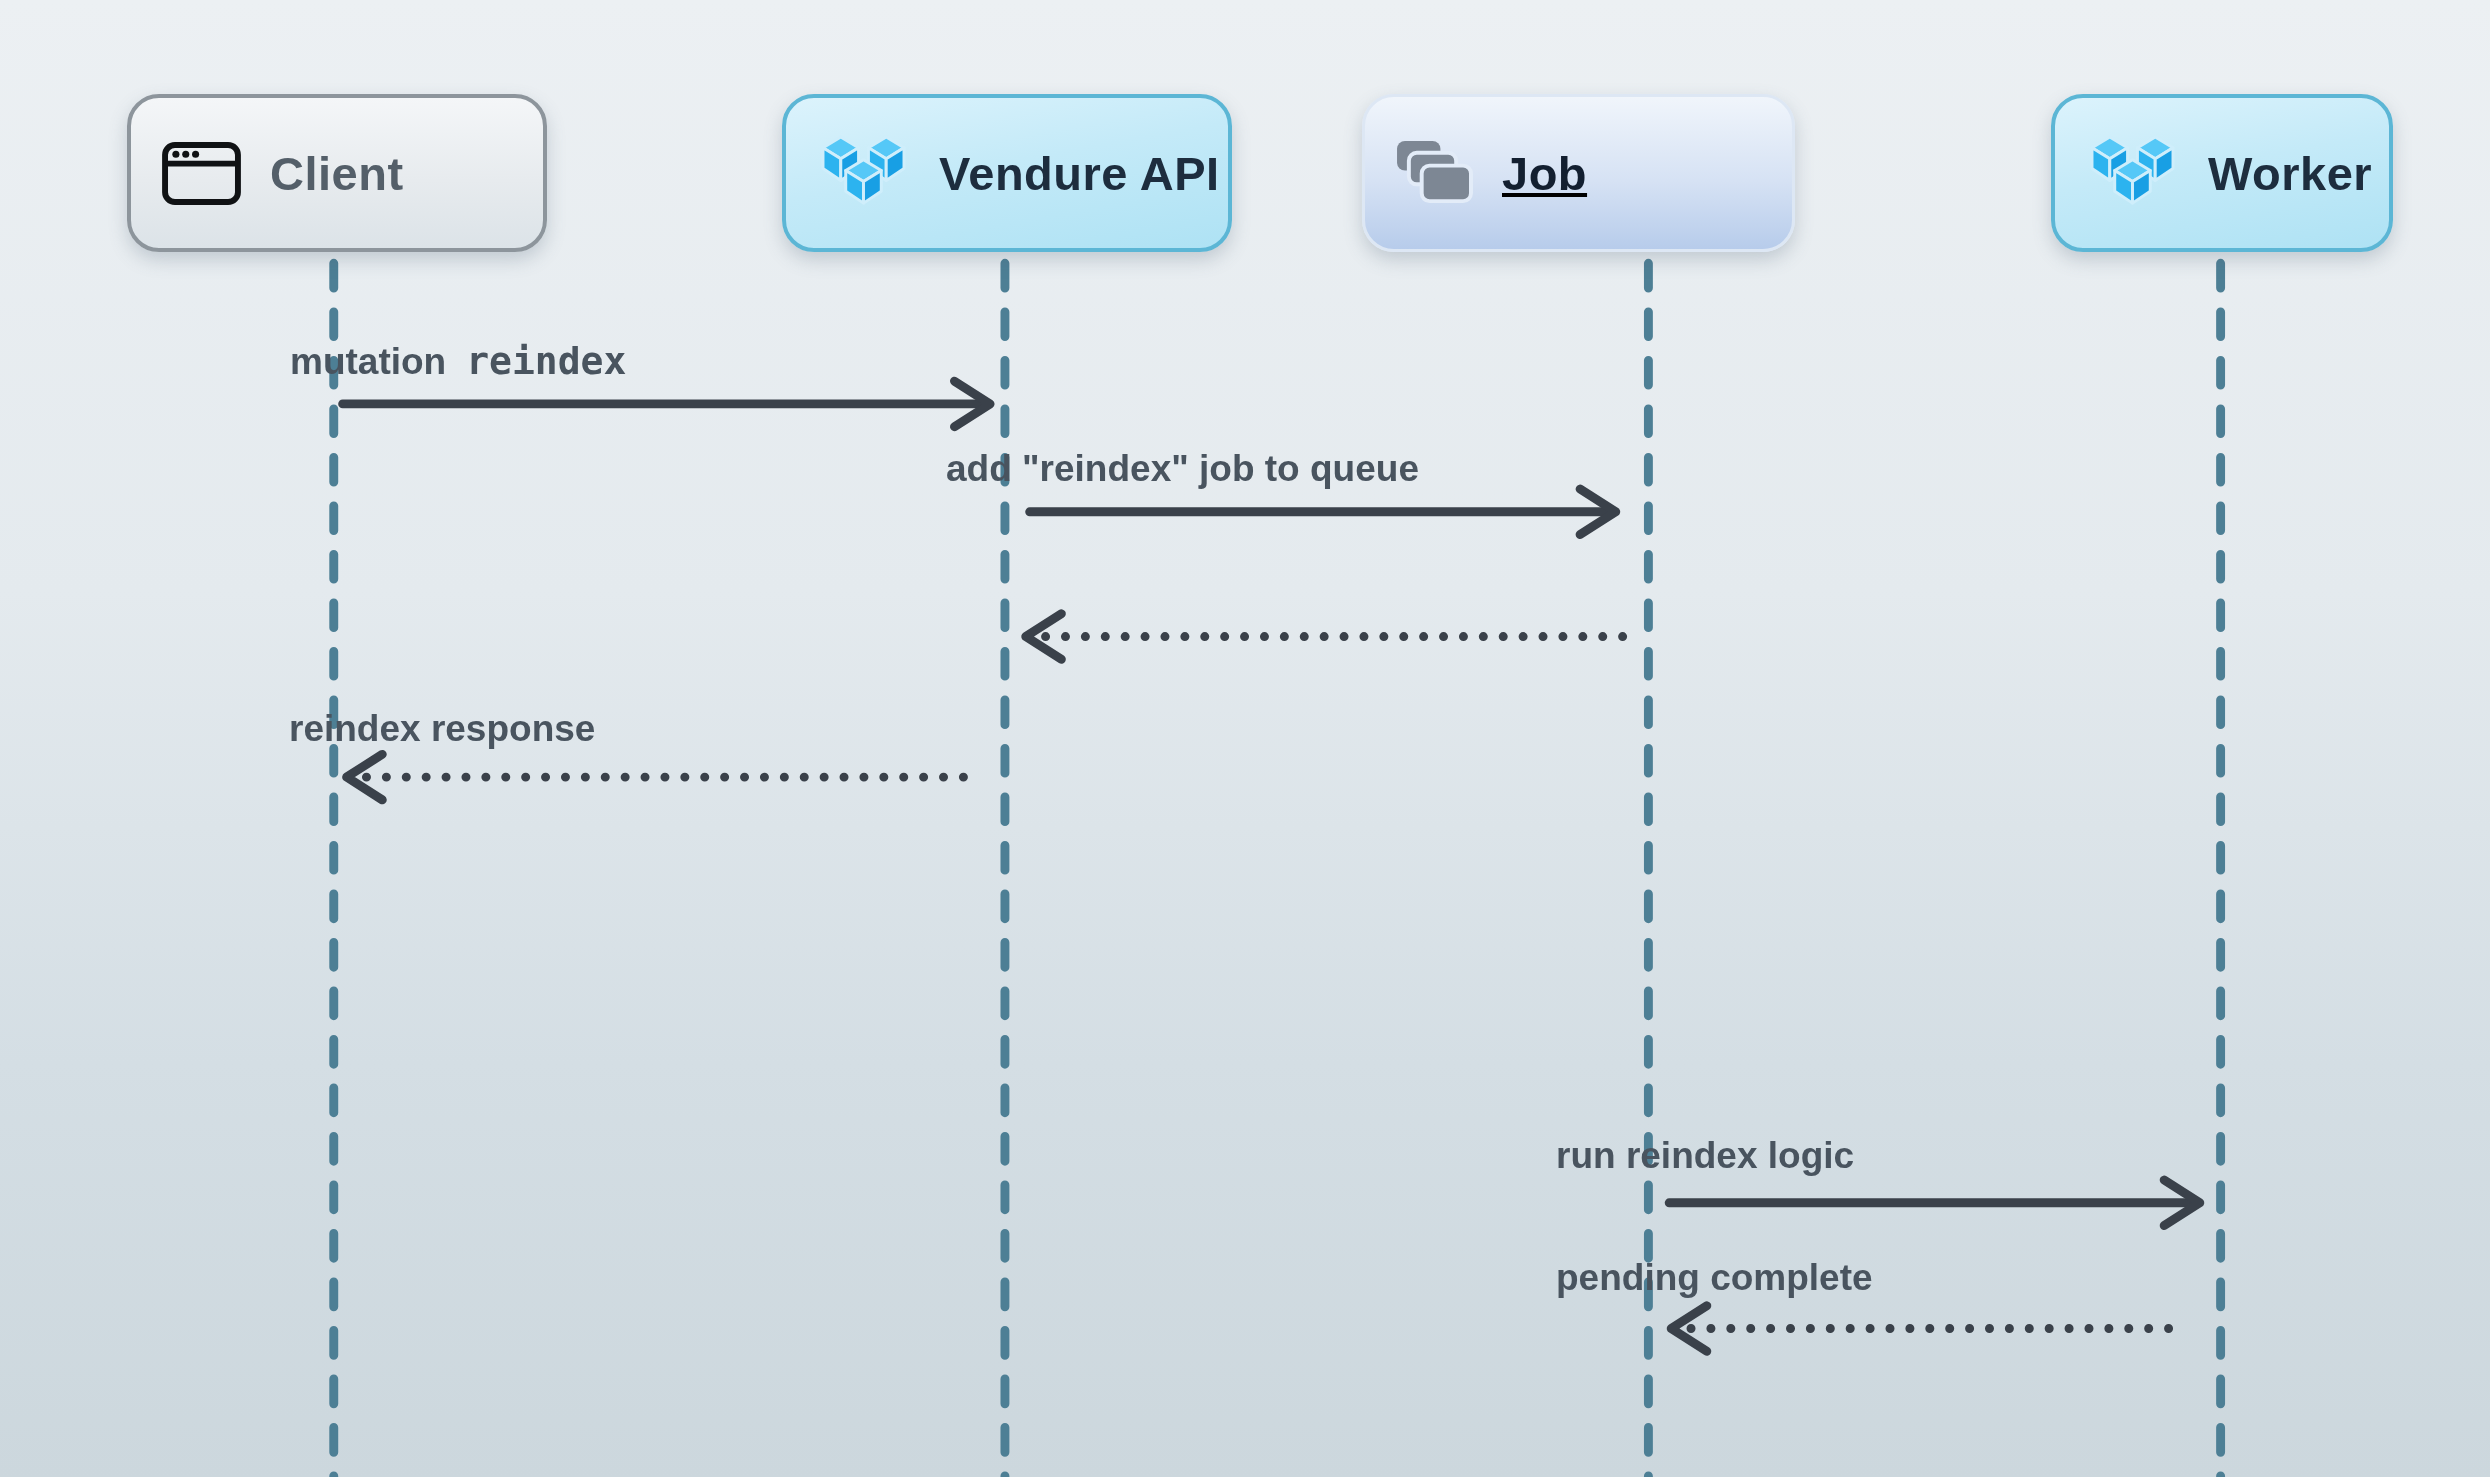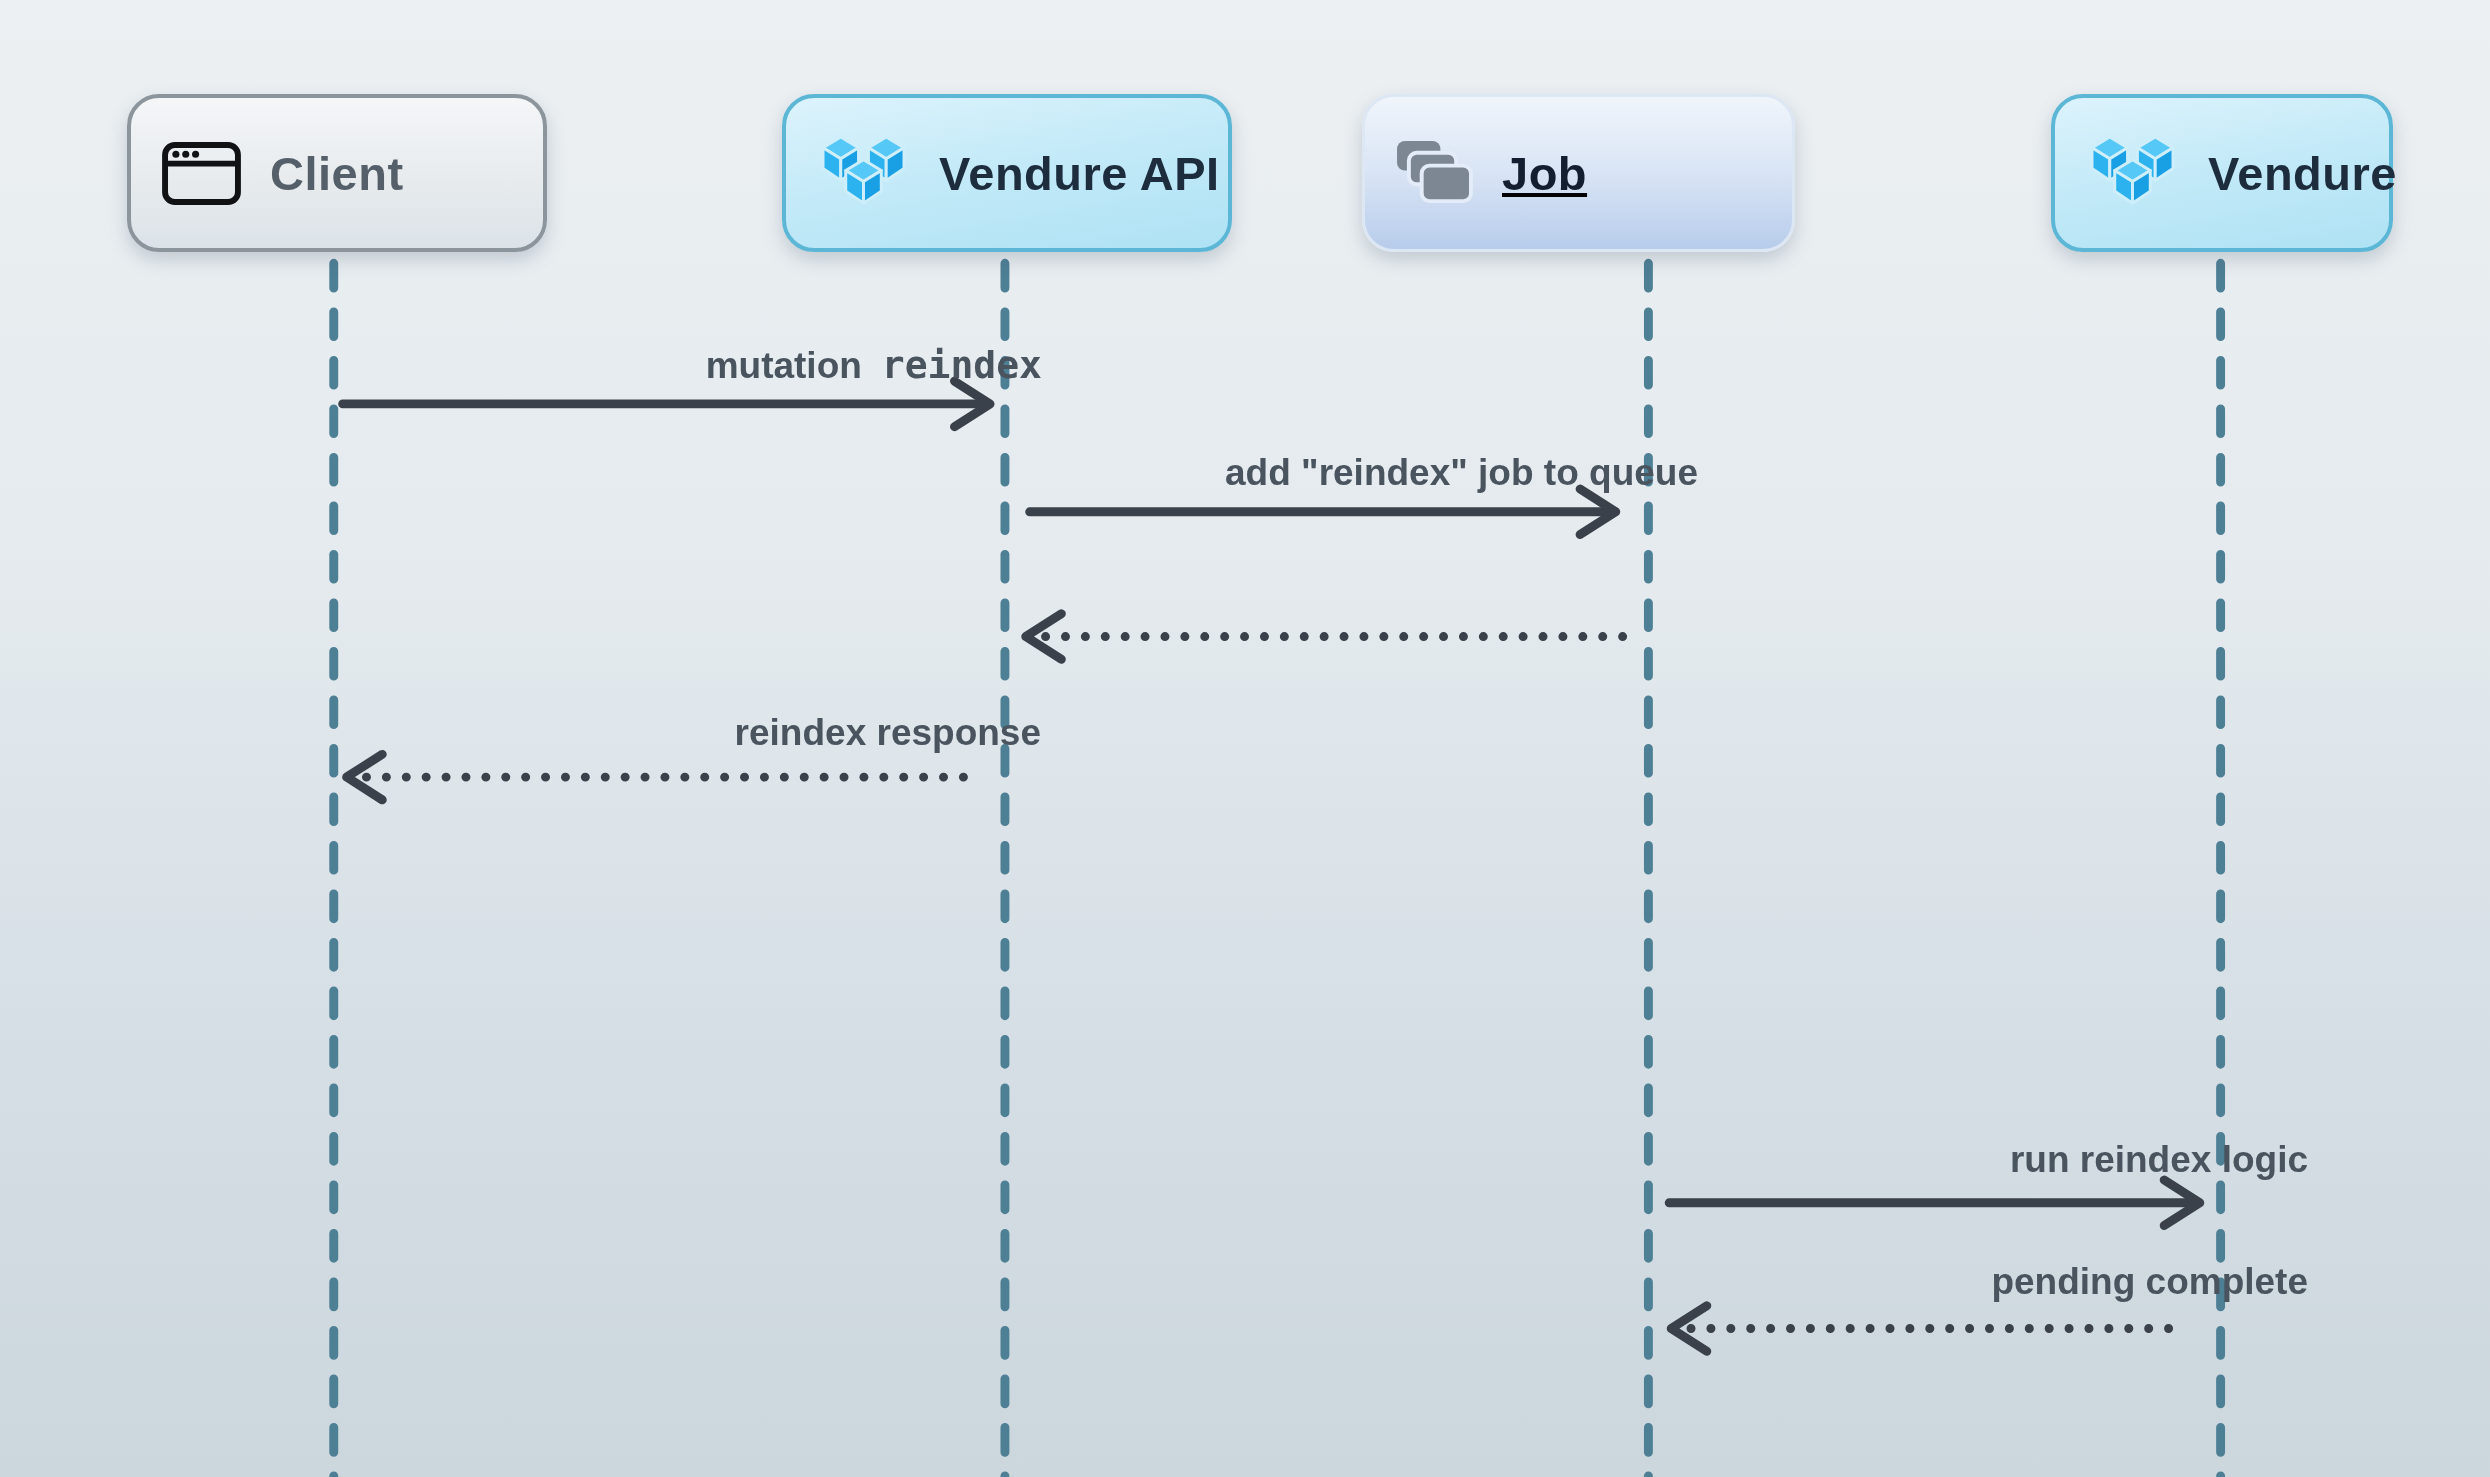--- a/index.html
+++ b/index.html
@@ -50,24 +50,24 @@
     text-decoration:underline;
   }
   .actor-blue .label{color:#131f30;}
   .actor-vendure{left:782px;width:450px;}
   .actor-worker{left:2051px;width:342px;}
 
   
   .msg{
     position:absolute;
     width:752px;
-    text-align:right;
+    text-align:left;
     font-weight:700;
     font-size:37px;
-    line-height:52px;
+    line-height:44px;
     color:#49545f;
     white-space:nowrap;
   }
   .msg .code{
     font-family:"DejaVu Sans Mono","Liberation Mono",monospace;
     font-weight:700;
     margin-left:20px;
     font-size:38px;
   }
   .icon{display:block;flex:0 0 auto;}
@@ -156,21 +156,21 @@
   </div>
 
   <div class="actor actor-cyan actor-worker">
     <svg class="icon" width="95" height="81" viewBox="0 0 96 82">
       <g stroke="#cfeefb" stroke-width="3" stroke-linejoin="round">
         <use href="#cube" transform="translate(25,15)"></use>
         <use href="#cube" transform="translate(71,15)"></use>
         <use href="#cube" transform="translate(48,38)"></use>
       </g>
     </svg>
-    <span class="label">Vendure</span>
+    <span class="label">Worker</span>
   </div>
 
   <div class="msg" style="left:290px;top:339px;">
     <span>mutation</span><span class="code">reindex</span>
   </div>
 
   <div class="msg" style="left:946px;top:447px;">
     <span>add "reindex" job to queue</span>
   </div>
 

